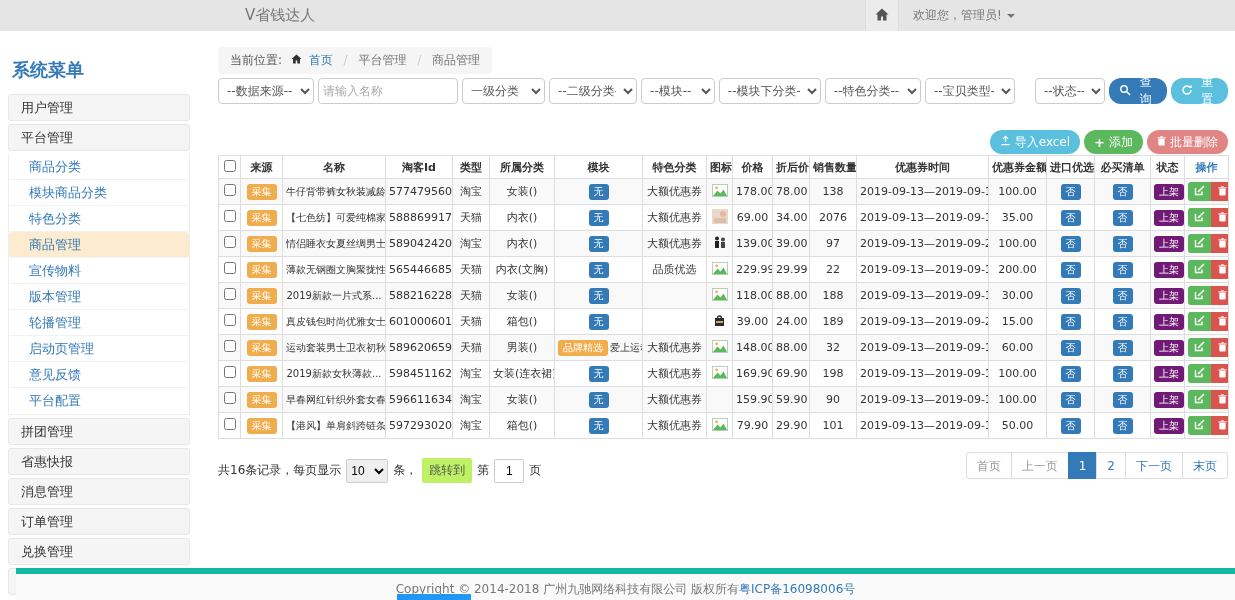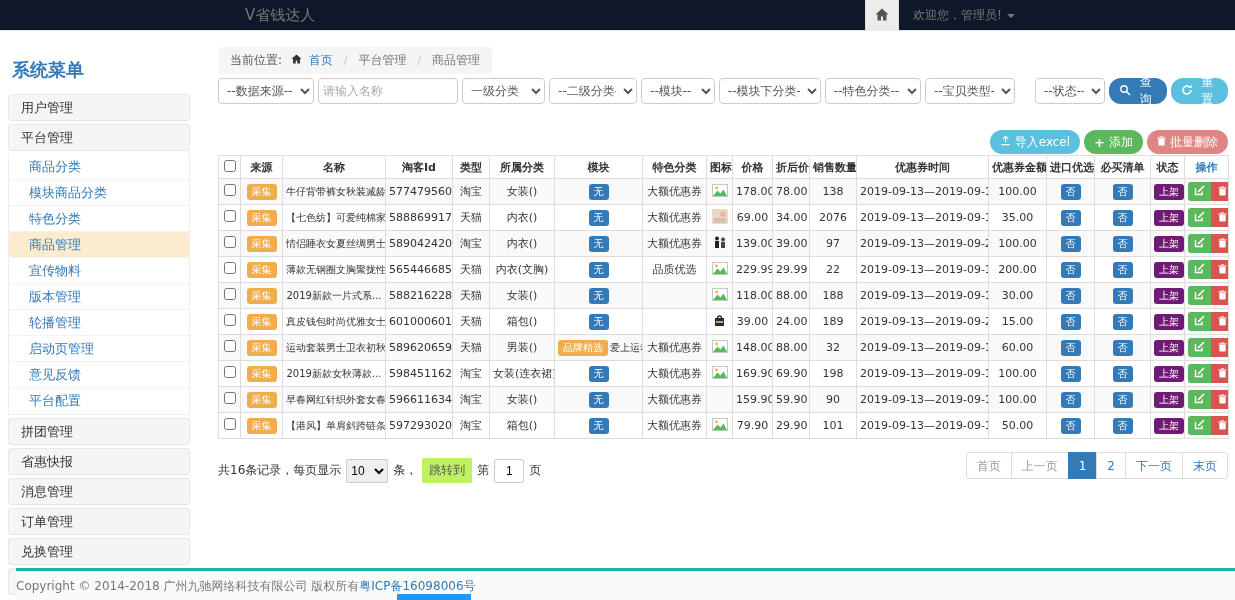--- a/index.html
+++ b/index.html
@@ -4,21 +4,21 @@
 <style>
   * { box-sizing: border-box; margin: 0; padding: 0; }
   html,body { width:1235px; height:600px; }
   body {
     font-family: "DejaVu Sans", "Liberation Sans", sans-serif;
     font-size: 12px; color:#333; background:#fff;
     position: relative; overflow: hidden;
   }
   
   .navbar { position:absolute; top:0; left:0; right:0; height:31px;
-    background:#0f172a; border-bottom:1px solid #e7e7e7; z-index:4; }
+    background:#e5e5e5; border-bottom:1px solid #e7e7e7; z-index:4; }
   .brand { position:absolute; left:245px; top:0; line-height:31px; font-size:15px; color:#777; }
   .nav-right { position:absolute; left:865px; top:0; height:31px; display:flex; align-items:center; }
   .home-box { width:34px; height:31px; background:#ececec; border-left:1px solid #ddd;
     border-right:1px solid #ddd; display:flex; align-items:center; justify-content:center; cursor:pointer; }
   .welcome { margin-left:14px; color:#777; display:flex; align-items:center; gap:5px; cursor:pointer; }
   .caret { width:0; height:0; border-left:4px solid transparent; border-right:4px solid transparent;
     border-top:4px solid #777; display:inline-block; }
   
   .sidebar { position:absolute; left:8px; top:52px; width:182px; bottom:0; }
   .side-heading { color:#337ab7; font-weight:bold; font-size:18px; padding:6px 4px 12px 4px; }
@@ -80,21 +80,21 @@
   .jump-chip { background:#bef264; color:#555; padding:4px 7px; border-radius:2px; cursor:pointer; }
   .pager { position:absolute; top:405px; right:0; display:flex; list-style:none; }
   .pager li { border:1px solid #ddd; padding:0 10px; height:27px; line-height:26px; color:#337ab7;
     background:#fff; margin-left:-1px; font-size:12px; cursor:pointer; }
   .pager li:first-child { border-radius:3px 0 0 3px; margin-left:0; }
   .pager li:last-child { border-radius:0 3px 3px 0; }
   .pager li.disabled { color:#999; cursor:default; }
   .pager li.active { background:#337ab7; border-color:#337ab7; color:#fff; }
   
   .footer { position:absolute; left:0; right:0; bottom:0; height:32px; background:#fafafa;
-    border-top:3px solid #14b8a6; font-size:12px; color:#777;
+    border-top:6px solid #14b8a6; text-align:center; font-size:12px; color:#777;
     line-height:31px; z-index:5;margin-left:16px; }
   .footer a { color:#337ab7; text-decoration:none; cursor:pointer; }
   .blue-bar { position:absolute; left:397px; bottom:0; width:74px; height:6px; background:#2196f3; z-index:6; }
 </style>
 </head>
 <body>
 
 <div class="navbar">
   <div class="brand">V省钱达人</div>
   <div class="nav-right">

